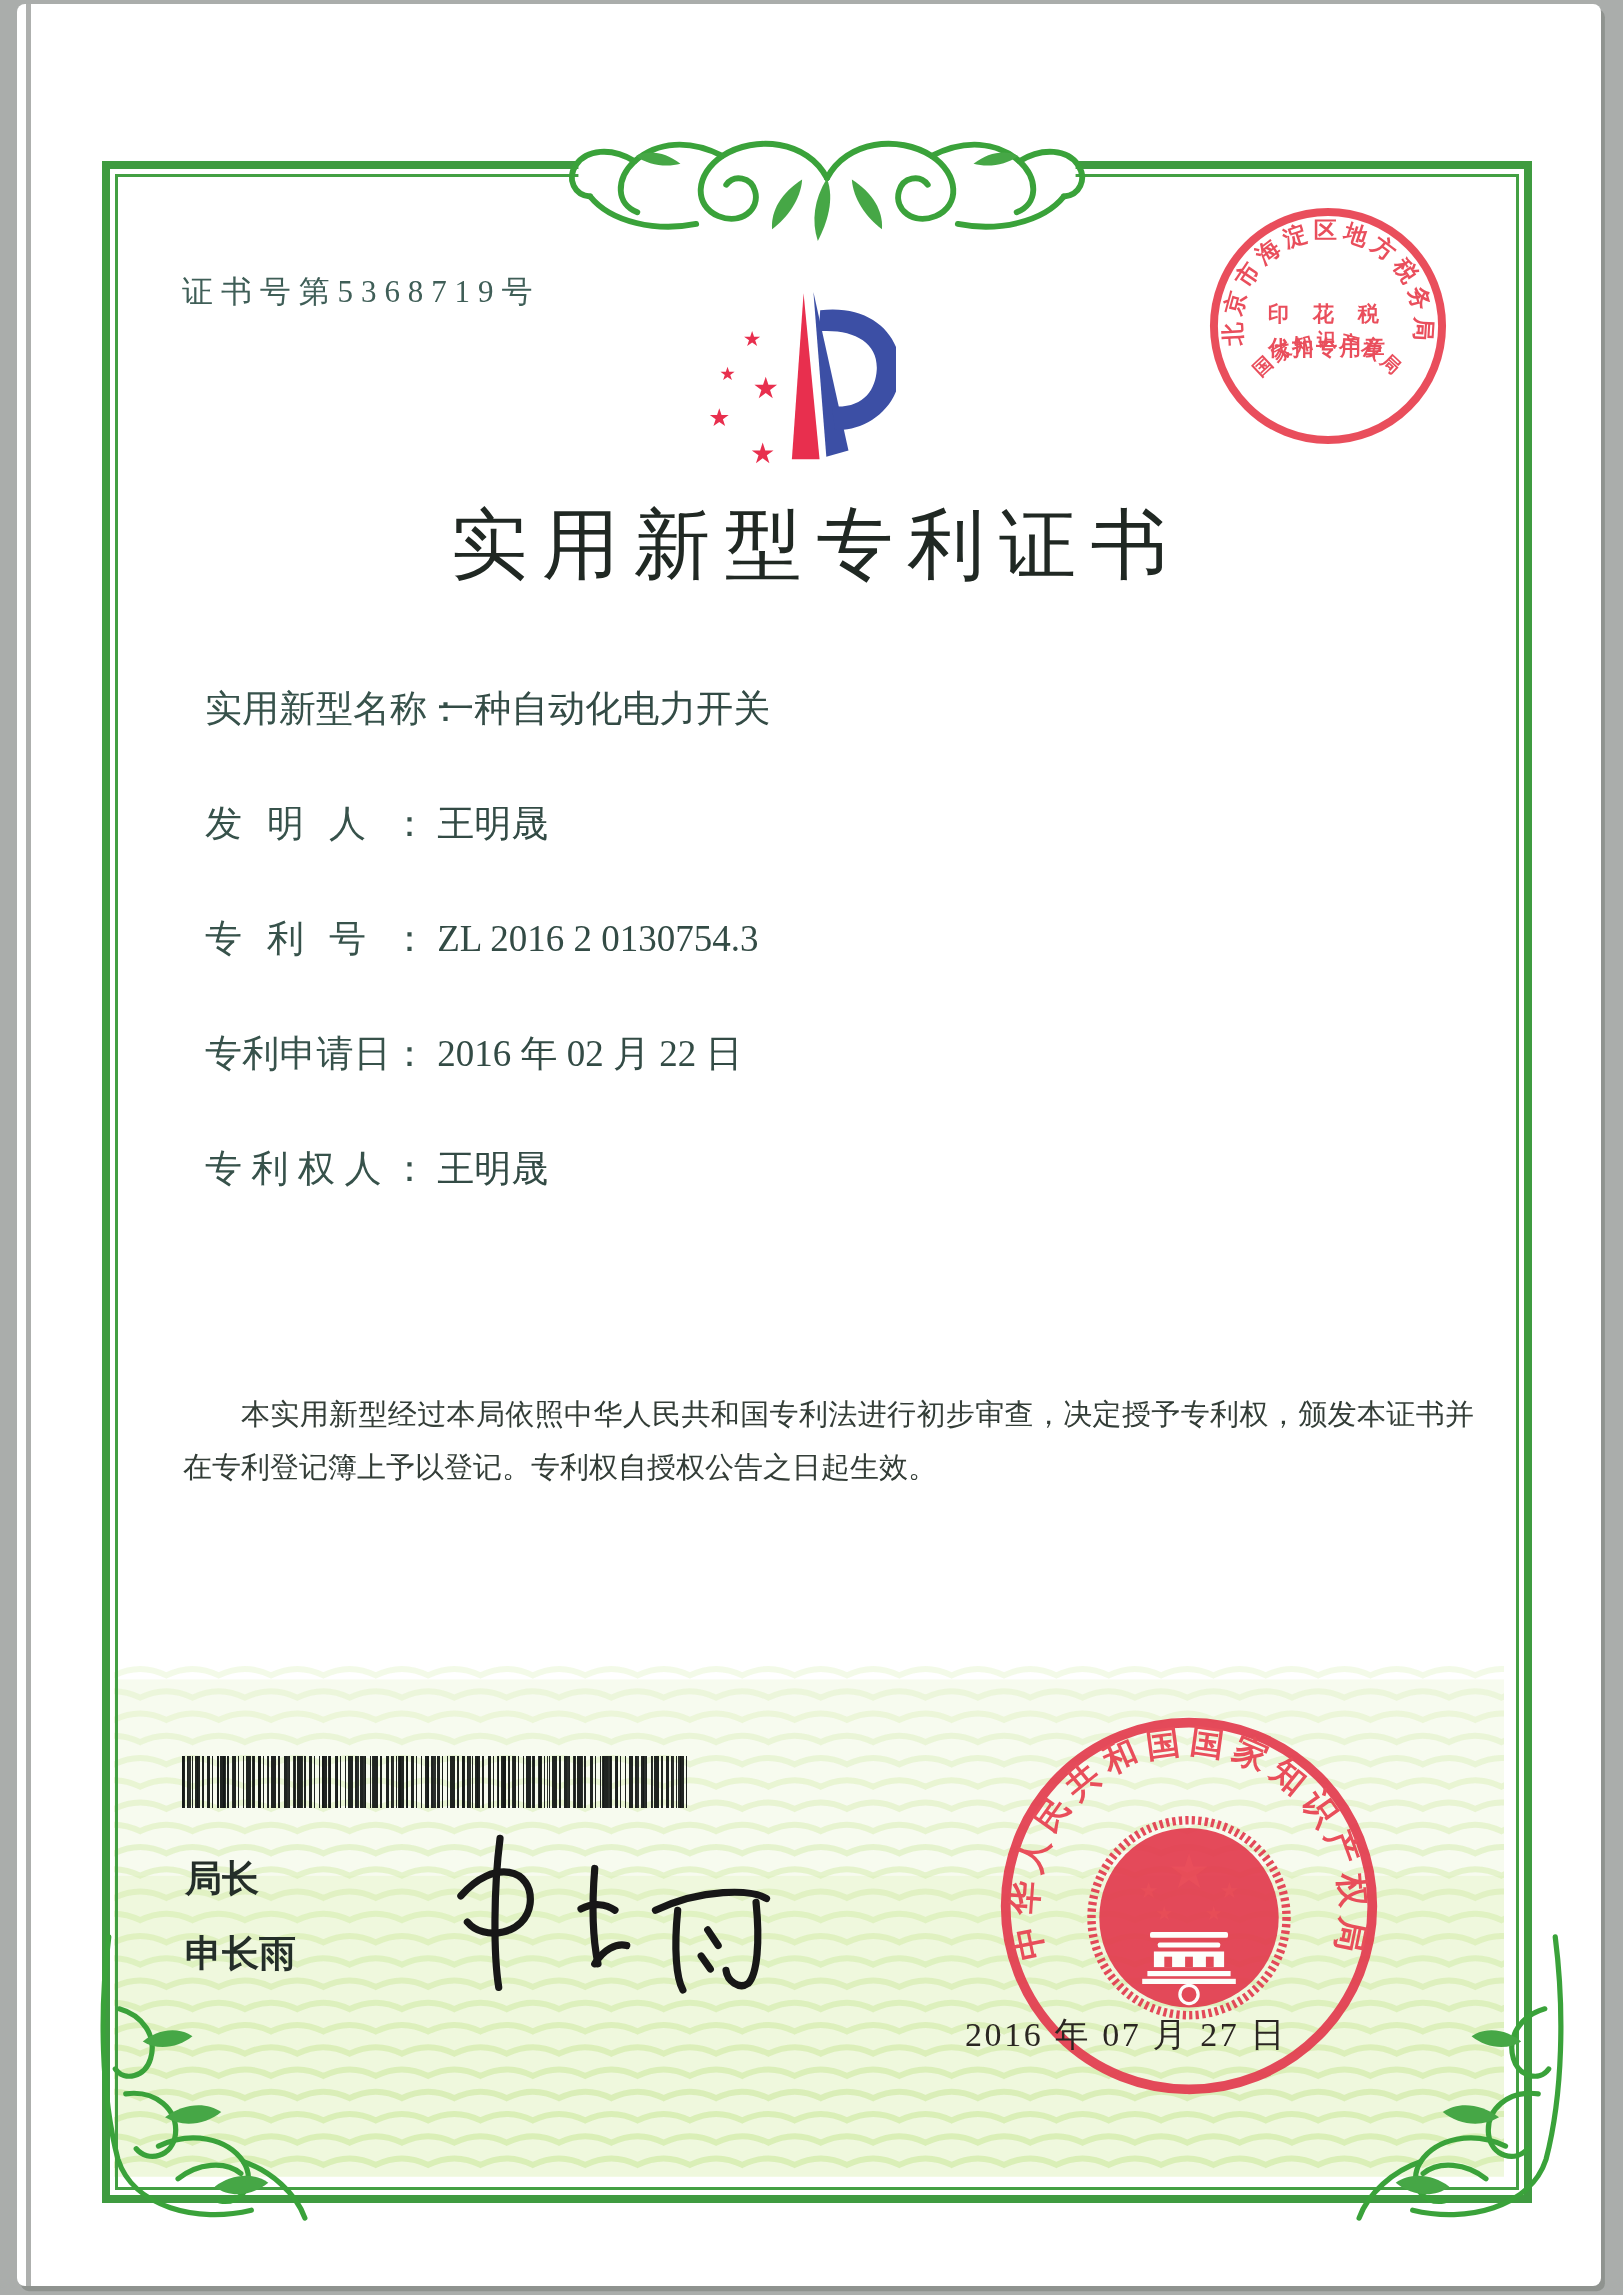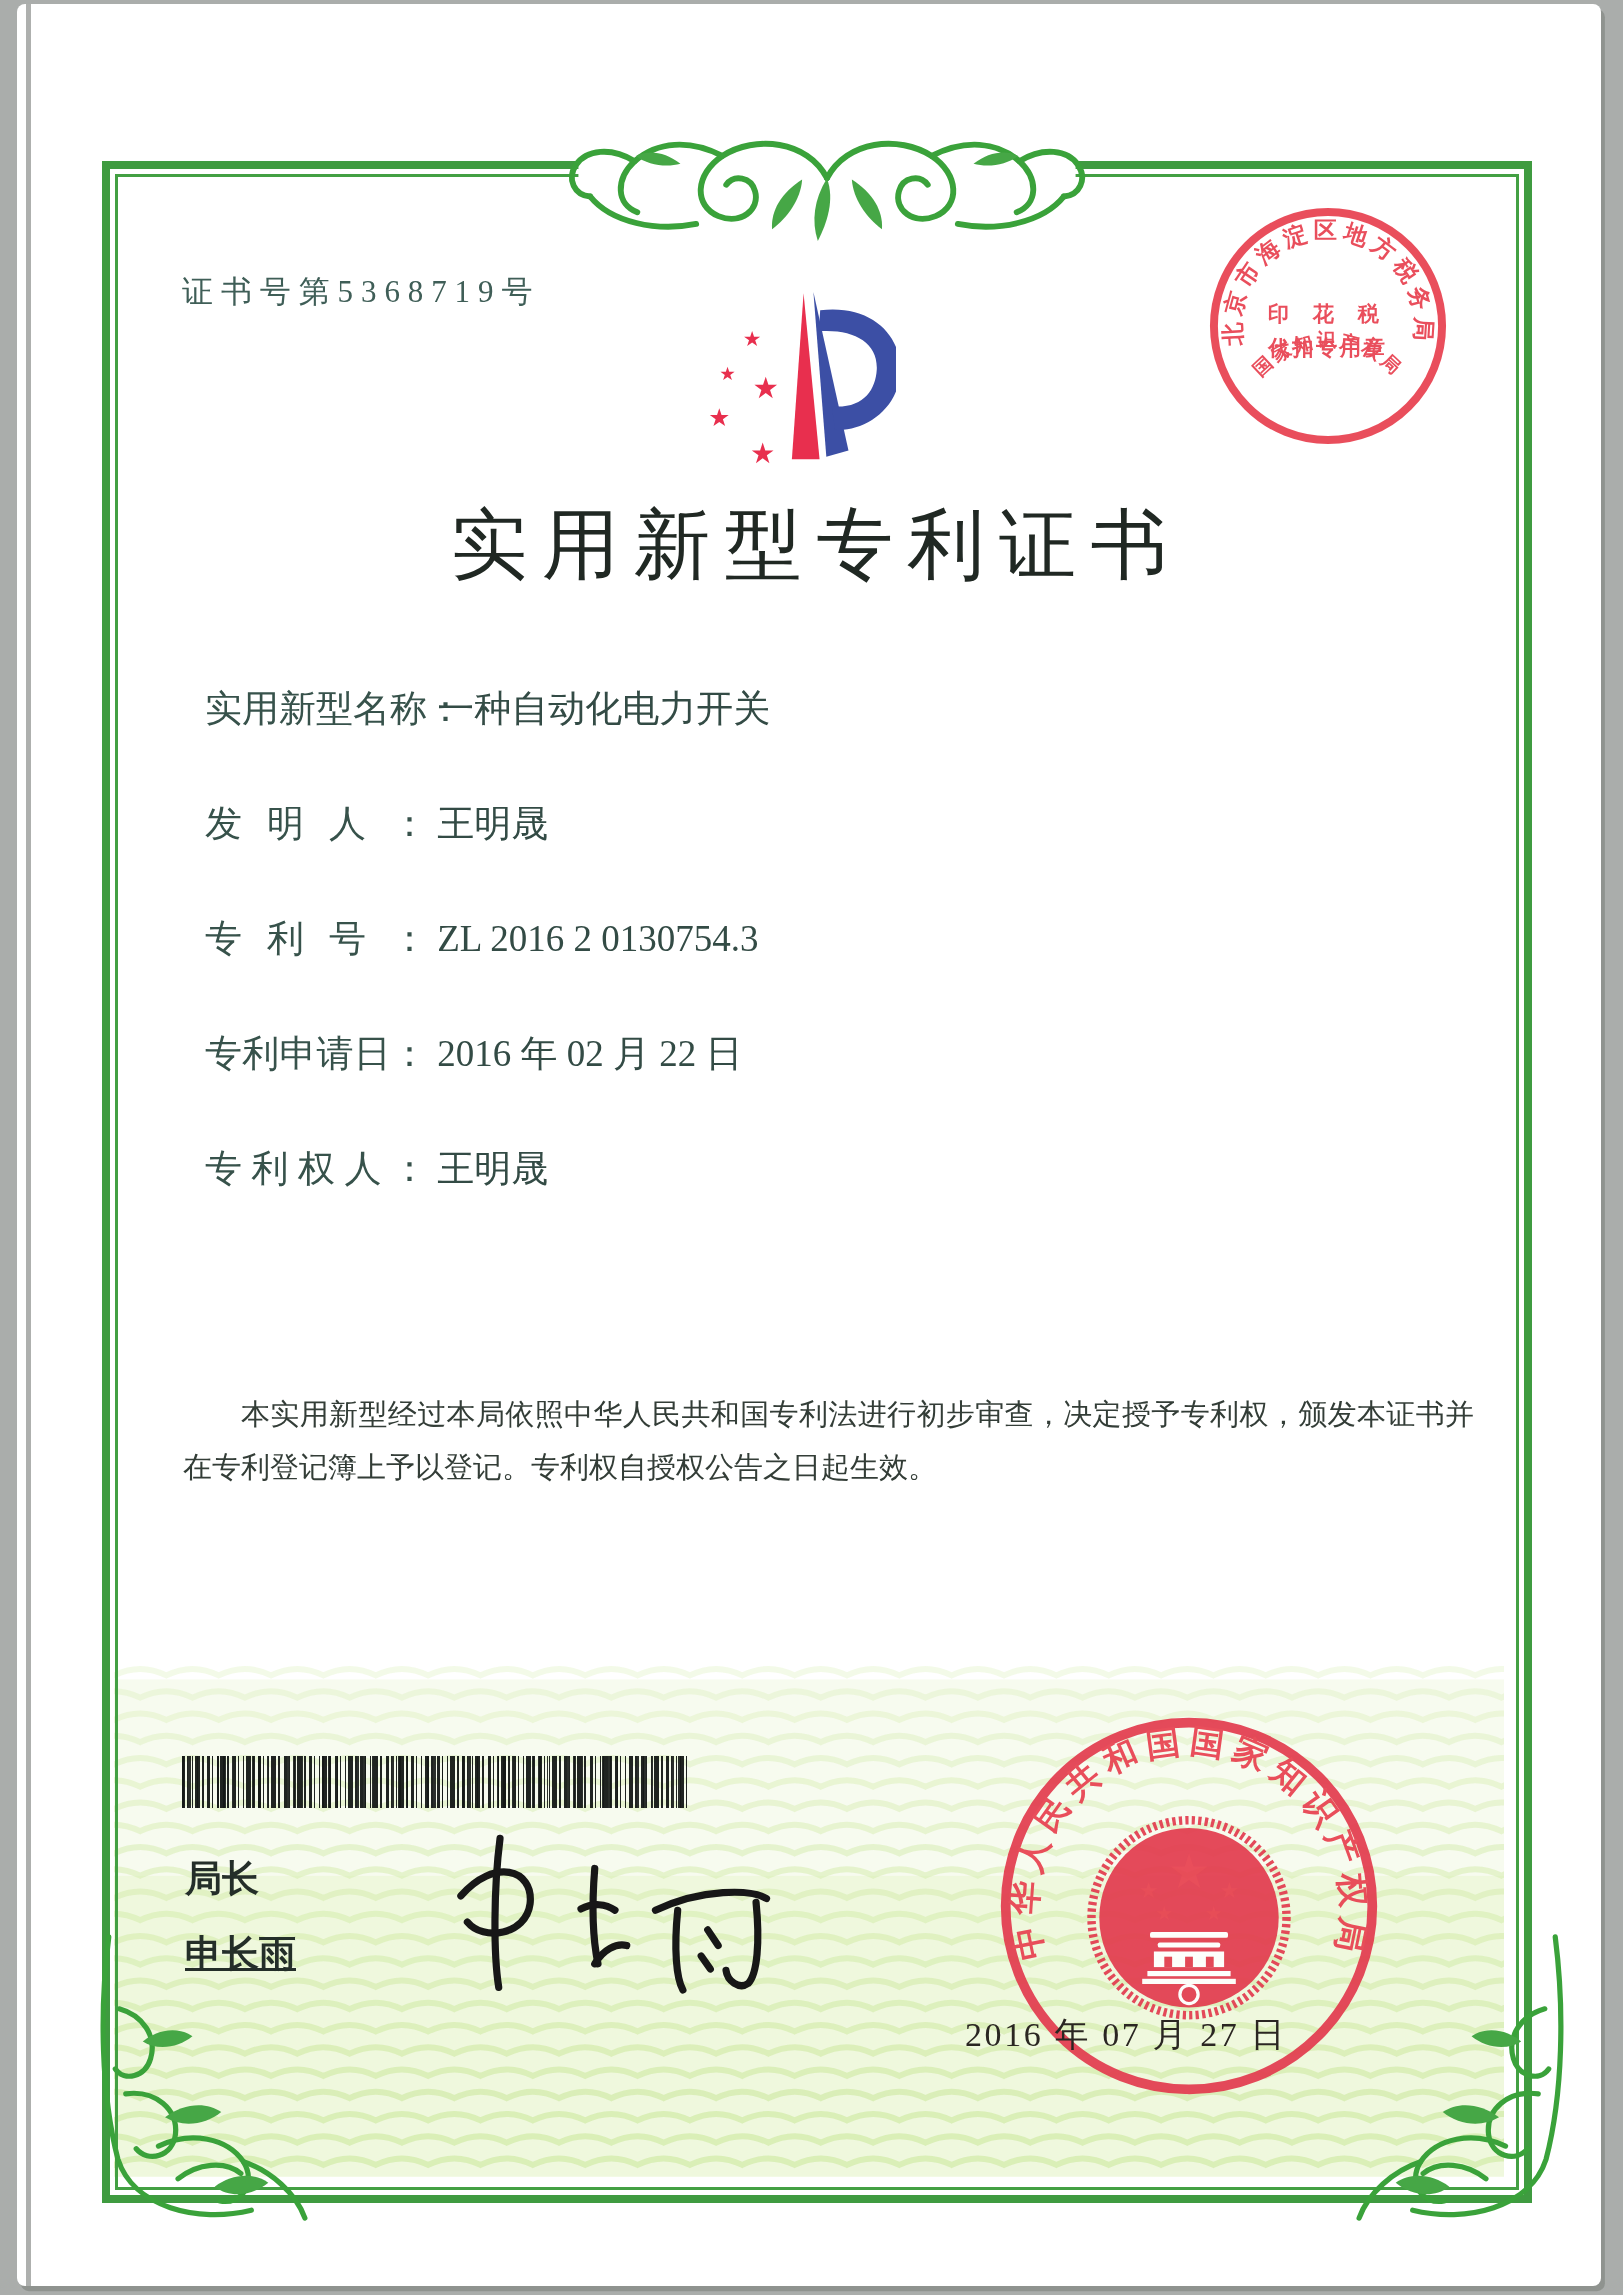--- a/index.html
+++ b/index.html
@@ -65,21 +65,21 @@
   .barcode{
     position:absolute;left:165px;top:1752px;width:505px;height:52px;z-index:3;
     background-image:
       repeating-linear-gradient(90deg,rgba(20,24,22,.95) 0 2.6px,rgba(0,0,0,0) 2.6px 4.6px,rgba(20,24,22,.95) 4.6px 5.9px,rgba(0,0,0,0) 5.9px 9.8px,rgba(20,24,22,.95) 9.8px 11px,rgba(0,0,0,0) 11px 13px,rgba(20,24,22,.95) 13px 17.7px,rgba(0,0,0,0) 17.7px 20px,rgba(20,24,22,.95) 20px 21.6px,rgba(0,0,0,0) 21.6px 25.5px),
       repeating-linear-gradient(90deg,rgba(20,24,22,.9) 0 2px,rgba(0,0,0,0) 2px 5.9px,rgba(20,24,22,.9) 5.9px 9.2px,rgba(0,0,0,0) 9.2px 15px,rgba(20,24,22,.9) 15px 16.4px,rgba(0,0,0,0) 16.4px 35px);
   }
 
   .director{position:absolute;left:168px;top:1856px;z-index:3;
     font-family:"Liberation Sans","DejaVu Sans",sans-serif;
     font-weight:bold;color:#242e29;font-size:37px;line-height:37px;}
-  .director .name{margin-top:38px;text-decoration:underline;}
+  .director .name{margin-top:38px;}
   .signature{position:absolute;left:378px;top:1807px;z-index:3;}
 
   .seal-date{
     position:absolute;left:948px;top:2008px;width:432px;z-index:5;
     font-size:34px;color:#2a2622;letter-spacing:2.6px;white-space:nowrap;
   }
 
   .footer{
     position:absolute;left:452px;top:2113px;width:458px;z-index:3;
     text-align:center;font-size:26px;color:#3c4a44;letter-spacing:3.9px;

